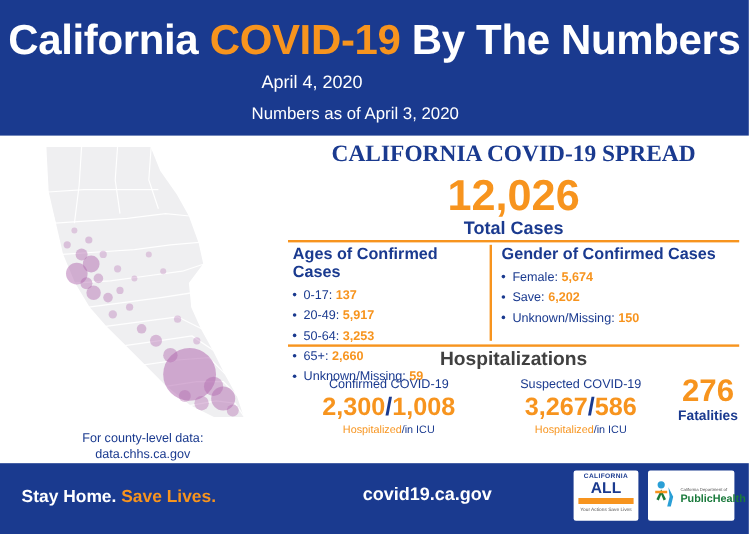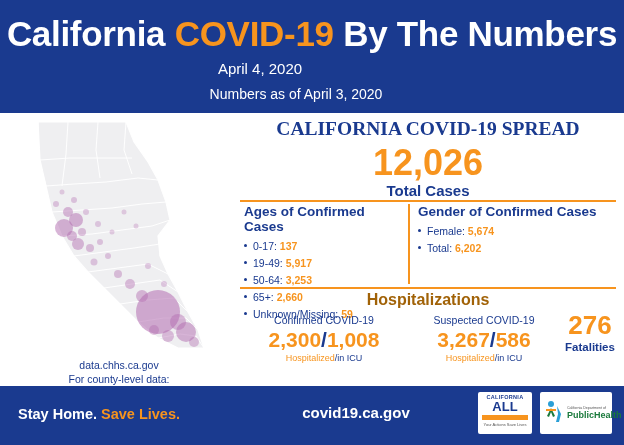--- a/index.html
+++ b/index.html
@@ -79,21 +79,21 @@
   }
   .stat-list li:before{
     content:"";position:absolute;left:0;top:4px;
     width:3px;height:3px;border-radius:50%;background:#1a3a8f;
   }
   .stat-list li b{color:#f7941e;font-weight:bold;}
 
   
   .hosp-title{
     position:absolute;left:236px;top:291px;width:384px;text-align:center;
-    color:#a16207;font-size:16px;font-weight:bold;
+    color:#404040;font-size:16px;font-weight:bold;
   }
   .hosp-col{position:absolute;text-align:center;}
   .hosp-confirmed{left:240px;top:314px;width:168px;}
   .hosp-suspected{left:400px;top:314px;width:168px;}
   .hosp-sub{color:#1a3a8f;font-size:10.5px;}
   .hosp-num{
     font-size:21px;font-weight:bold;color:#f7941e;margin-top:2px;
     white-space:nowrap;
   }
   .hosp-num .slash{color:#1a3a8f;font-weight:bold;}
@@ -196,48 +196,49 @@
         <circle cx="178" cy="216" r="10" opacity="0.5"></circle>
         <circle cx="160" cy="220" r="6" opacity="0.42"></circle>
         <circle cx="146" cy="214" r="5" opacity="0.4"></circle>
         <circle cx="186" cy="226" r="5" opacity="0.4"></circle>
         <circle cx="140" cy="150" r="3" opacity="0.32"></circle>
         <circle cx="156" cy="168" r="3" opacity="0.32"></circle>
       </g>
     </svg>
   </div>
   <div class="map-note">
+    <div>For county-level data:</div>
     <div>data.chhs.ca.gov</div>
-    <div>For county-level data:</div>
   </div>
 
   <div class="spread-title">CALIFORNIA COVID-19 SPREAD</div>
   <div class="total-number">12,026</div>
   <div class="total-label">Total Cases</div>
 
   <div class="hr hr1"></div>
   <div class="vr"></div>
   <div class="hr hr2"></div>
 
   <div class="ages-block">
     <div class="col-head">Ages of Confirmed Cases</div>
     <ul class="stat-list">
       <li><span>0-17: </span><b>137</b></li>
-      <li><span>19-49: </span><b>5,917</b></li>
+      <li><span>20-49: </span><b>5,917</b></li>
       <li><span>50-64: </span><b>3,253</b></li>
       <li><span>65+: </span><b>2,660</b></li>
       <li><span>Unknown/Missing: </span><b>59</b></li>
     </ul>
   </div>
 
   <div class="gender-block">
     <div class="col-head">Gender of Confirmed Cases</div>
     <ul class="stat-list">
       <li><span>Female: </span><b>5,674</b></li>
-      <li><span>Total: </span><b>6,202</b></li>
+      <li><span>Save: </span><b>6,202</b></li>
+      <li><span>Unknown/Missing: </span><b>150</b></li>
     </ul>
   </div>
 
   <div class="hosp-title">Hospitalizations</div>
 
   <div class="hosp-col hosp-confirmed">
     <div class="hosp-sub">Confirmed COVID-19</div>
     <div class="hosp-num"><span>2,300</span><span class="slash">/</span><span>1,008</span></div>
     <div class="hosp-cap"><span>Hospitalized</span><span class="blue">/in ICU</span></div>
   </div>

